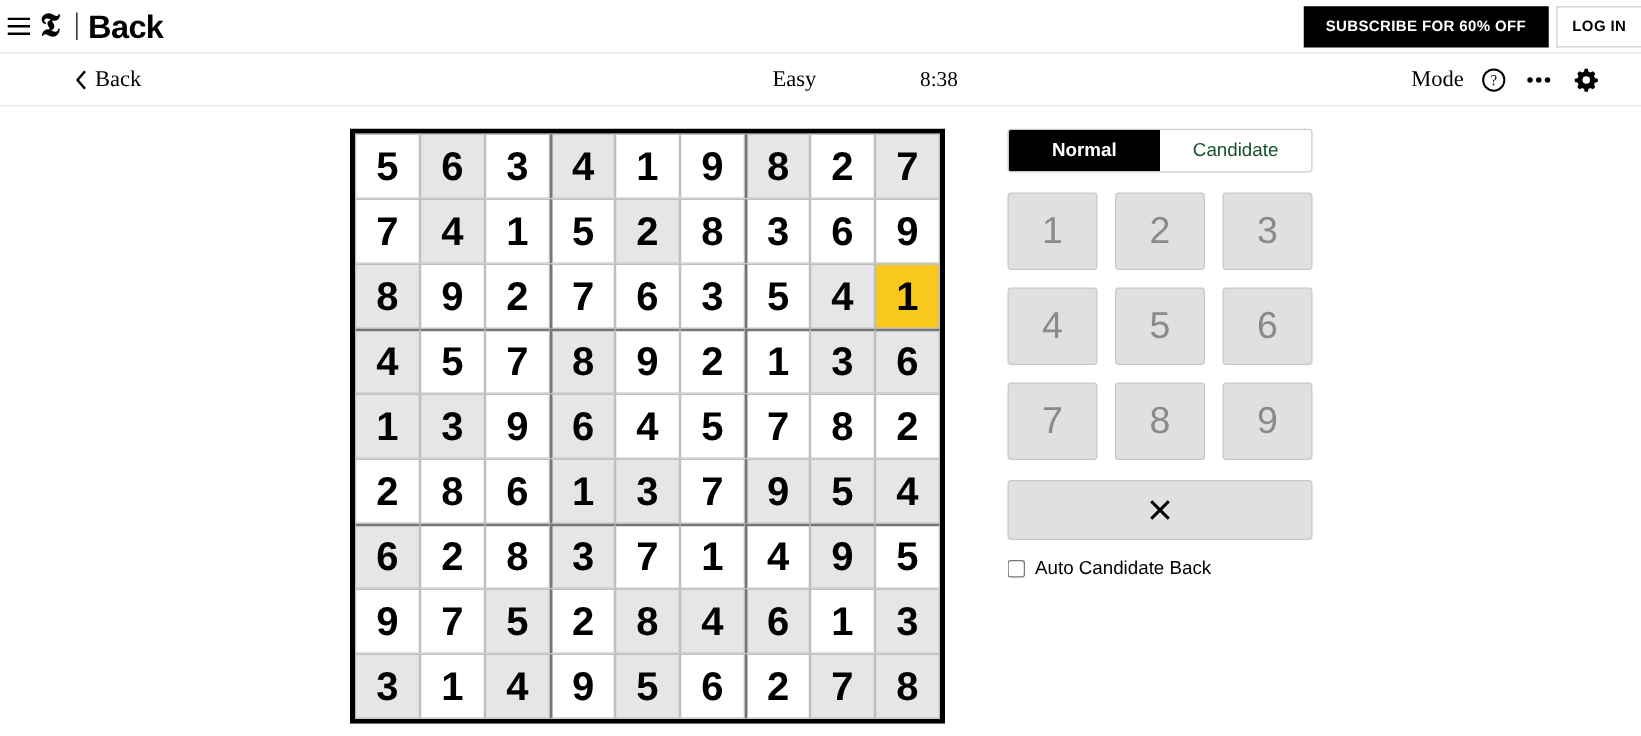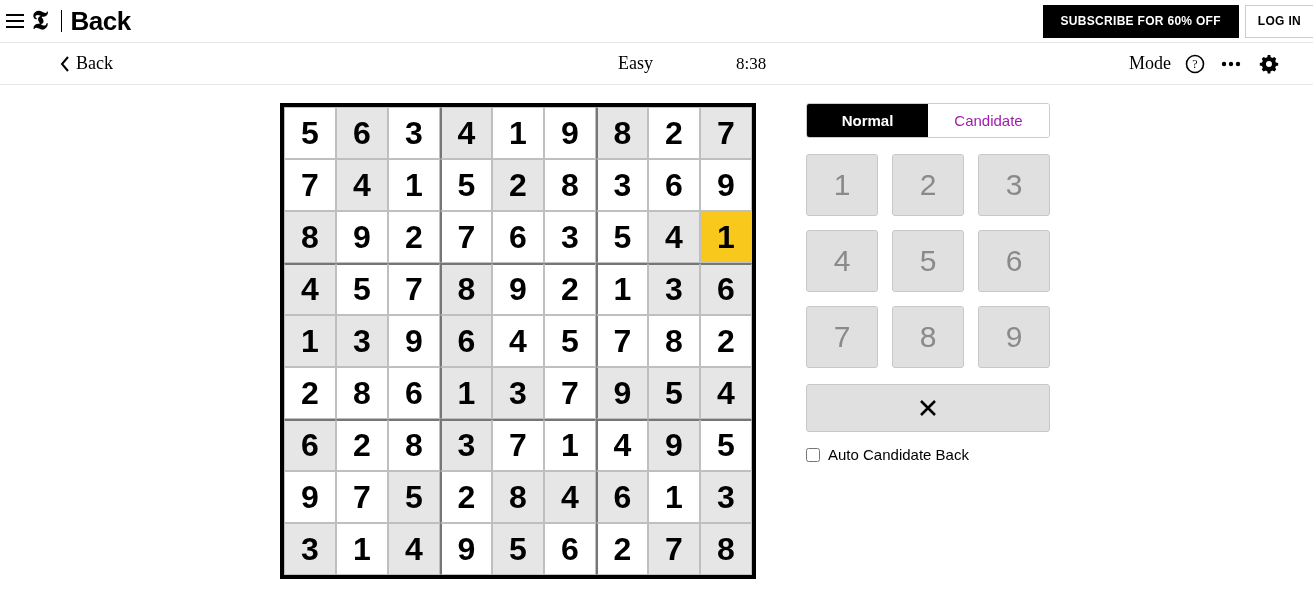--- a/index.html
+++ b/index.html
@@ -31,21 +31,21 @@
   .cell.gray{background:#e6e6e6;}
   .cell.sel{background:#f8c81c;}
   
   .cell.bt{border-top:2px solid #767676;}
   .cell.bl{border-left:2px solid #767676;}
   
   .side{width:244px;font-family:-apple-system,BlinkMacSystemFont,"Segoe UI",Helvetica,Arial,sans-serif;}
   .mode{display:flex;border:1px solid #ccc;border-radius:3px;overflow:hidden;margin-bottom:16px;}
   .mode div{flex:1;text-align:center;padding:8px 16px;font-size:15px;cursor:pointer;}
   .mode .active{background:#000;color:#fff;font-weight:600;}
-  .mode .inactive{background:#fff;color:#a21caf;}
+  .mode .inactive{background:#fff;color:#14532d;}
   .keypad{display:grid;grid-template-columns:repeat(3,72px);grid-auto-rows:62px;gap:14px;margin-bottom:16px;}
   .key{background:#e0e0e0;border:1px solid #c8c8c8;border-radius:3px;display:flex;align-items:center;justify-content:center;font-size:30px;color:#8a8a8a;cursor:pointer;font-family:Arial,Helvetica,sans-serif;}
   .erase{background:#e0e0e0;border:1px solid #c8c8c8;border-radius:3px;height:48px;display:flex;align-items:center;justify-content:center;cursor:pointer;margin-bottom:14px;width:244px;}
   .auto{display:flex;align-items:center;gap:8px;font-size:15px;}
   .auto input{width:14px;height:14px;margin:0;}
   svg{display:block;}
 </style>
 </head>
 <body>
 

